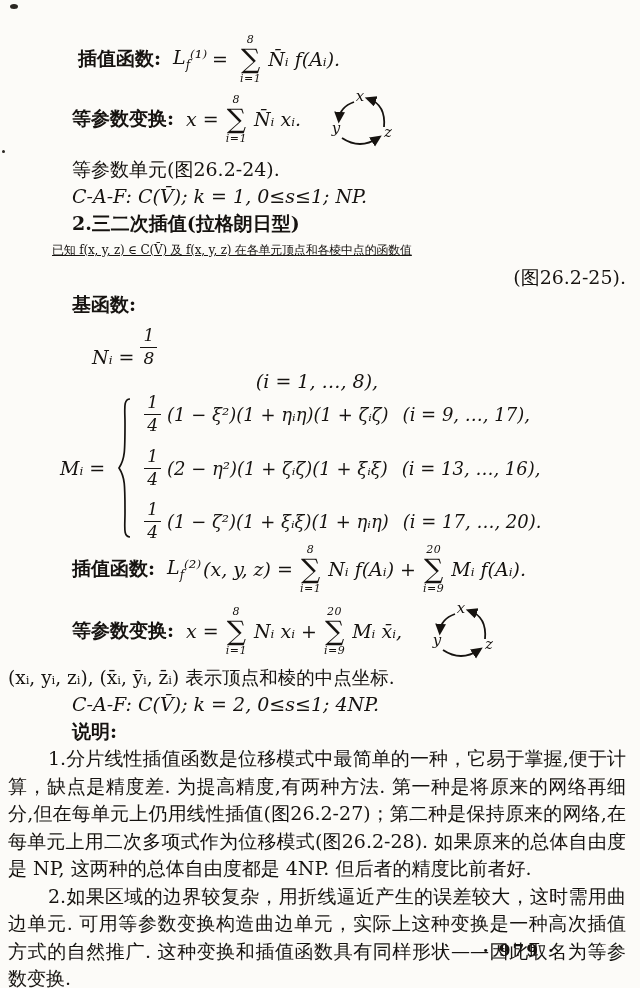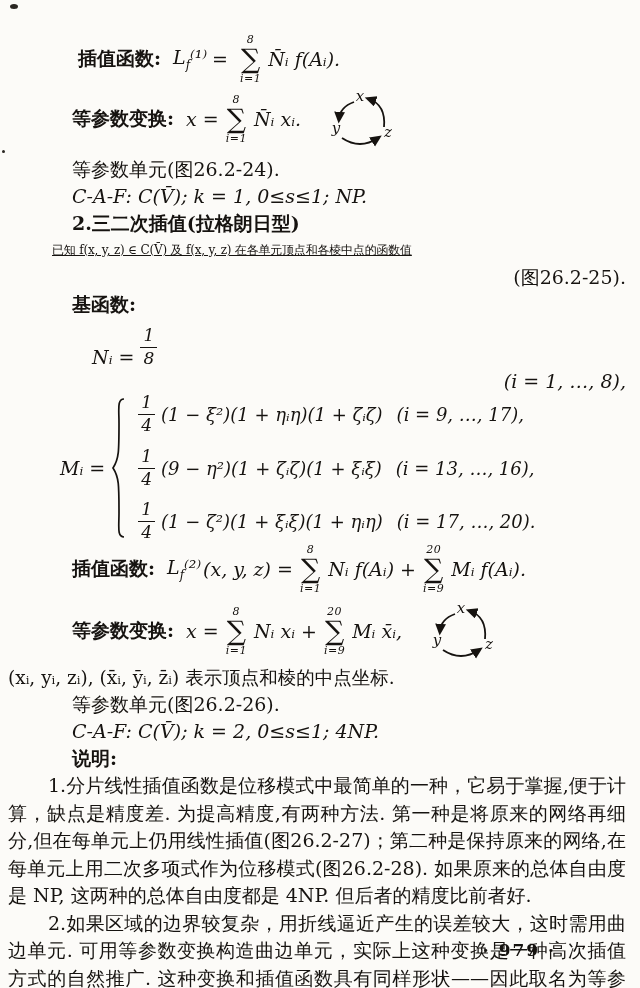--- a/index.html
+++ b/index.html
@@ -21,21 +21,21 @@
   .sum .op{font-size:27px;line-height:.95;padding:1px 0;font-style:normal;}
   
   .frac{display:inline-flex;flex-direction:column;align-items:center;margin:0 6px;line-height:1.05;font-size:17px;font-style:italic;}
   .frac .fn{padding:0 3px 2px;border-bottom:1.6px solid currentColor;}
   .frac .fd{padding:2px 3px 0;}
   
   .row1{margin-left:70px;height:58px;}
   .row2{margin-left:64px;height:62px;}
   .cycle{margin-left:28px;flex:none;}
   .nrow{margin-left:84px;height:48px;margin-top:2px;align-items:flex-end;}
-  .cond{width:100%;text-align:right;line-height:26px;font-style:italic;}
+  .cond{width:100%;text-align:center;line-height:26px;font-style:italic;}
   .mblock{margin-left:52px;margin-top:4px;display:flex;align-items:center;height:140px;}
   .mrows{display:flex;flex-direction:column;gap:13px;margin-left:4px;}
   .mrow{display:flex;align-items:center;font-size:18px;}
   .mrow .cnd{margin-left:14px;}
   .irow2{margin-left:64px;height:58px;margin-top:2px;}
   .prow2{margin-left:64px;height:66px;}
   .known{margin-left:44px;line-height:27px;font-size:12px;letter-spacing:-.2px;white-space:nowrap;text-decoration:underline;}
   .coord{line-height:27px;font-size:18.5px;white-space:nowrap;}
   .para{line-height:27.5px;text-align:justify;text-indent:40px;}
   .pagenum{position:absolute;right:84px;bottom:28px;font-size:17px;letter-spacing:2px;font-weight:bold;}
@@ -99,39 +99,39 @@
   <div class="frow nrow">
     <span class="math">Nᵢ =</span>
     <span class="frac">
       <span class="fn">1</span>
       <span class="fd">8</span>
     </span>
   </div>
   <div class="cond">(i = 1, …, 8),</div>
 
   <div class="mblock">
-    <span class="math" style="margin-right:6px">Mᵢ =</span>
+    <span class="math" style="margin-right:12px">Mᵢ =</span>
     <svg class="brace" width="15" height="142" viewBox="0 0 15 142">
       <path d="M13 2 C6 2 8 12 8 26 C8 54 8 62 2 71 C8 80 8 88 8 116 C8 130 6 140 13 140" fill="none" stroke="#161310" stroke-width="1.7"></path>
     </svg>
     <span class="mrows">
       <span class="mrow">
         <span class="frac">
             <span class="fn">1</span>
             <span class="fd">4</span>
           </span>
         <span class="math">(1 − ξ²)(1 + ηᵢη)(1 + ζᵢζ)</span>
         <span class="math cnd">(i = 9, …, 17),</span>
       </span>
       <span class="mrow">
         <span class="frac">
             <span class="fn">1</span>
             <span class="fd">4</span>
           </span>
-        <span class="math">(9 − η²)(1 + ζᵢζ)(1 + ξᵢξ)</span>
+        <span class="math">(2 − η²)(1 + ζᵢζ)(1 + ξᵢξ)</span>
         <span class="math cnd">(i = 13, …, 16),</span>
       </span>
       <span class="mrow">
         <span class="frac">
             <span class="fn">1</span>
             <span class="fd">4</span>
           </span>
         <span class="math">(1 − ζ²)(1 + ξᵢξ)(1 + ηᵢη)</span>
         <span class="math cnd">(i = 17, …, 20).</span>
       </span>
@@ -175,21 +175,20 @@
       <text x="31" y="12" text-anchor="middle">x</text>
       <text x="7" y="44" text-anchor="middle">y</text>
       <text x="59" y="48" text-anchor="middle">z</text>
       <path d="M 25 13 Q 11 18 10 30" fill="none" stroke="#161310" stroke-width="1.8" marker-end="url(#ah)"></path>
       <path d="M 13 49 Q 31 61 49 49" fill="none" stroke="#161310" stroke-width="1.8" marker-end="url(#ah)"></path>
       <path d="M 55 38 Q 57 16 40 10" fill="none" stroke="#161310" stroke-width="1.8" marker-end="url(#ah)"></path>
     </svg>
   </div>
 
   <div class="cjk coord">(xᵢ, yᵢ, zᵢ), (x̄ᵢ, ȳᵢ, z̄ᵢ) 表示顶点和棱的中点坐标.</div>
-  <div class="cjk textline">等参数单元(图26.2-26).</div>
   <div class="math textline">C-A-F:  C(V̄);  k = 2,  0≤s≤1;  4NP.</div>
   <div class="cjk textline bold">说明:</div>
 
   <div class="cjk para">1.分片线性插值函数是位移模式中最简单的一种，它易于掌握,便于计算，缺点是精度差. 为提高精度,有两种方法. 第一种是将原来的网络再细分,但在每单元上仍用线性插值(图26.2-27)；第二种是保持原来的网络,在每单元上用二次多项式作为位移模式(图26.2-28). 如果原来的总体自由度是 NP, 这两种的总体自由度都是 4NP. 但后者的精度比前者好.</div>
   <div class="cjk para">2.如果区域的边界较复杂，用折线逼近产生的误差较大，这时需用曲边单元. 可用等参数变换构造曲边单元，实际上这种变换是一种高次插值方式的自然推广. 这种变换和插值函数具有同样形状——因此取名为等参数变换.</div>
 
   <div class="pagenum">· 979 ·</div>
 </div>
 
 </body></html>

